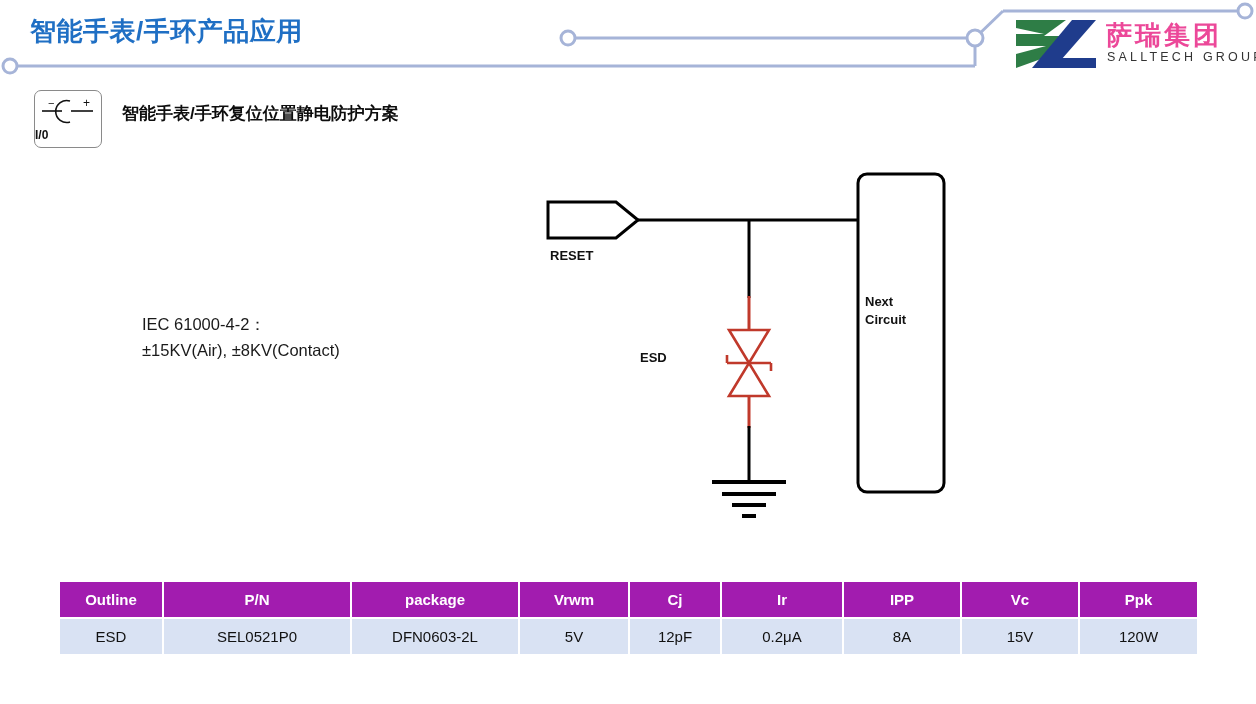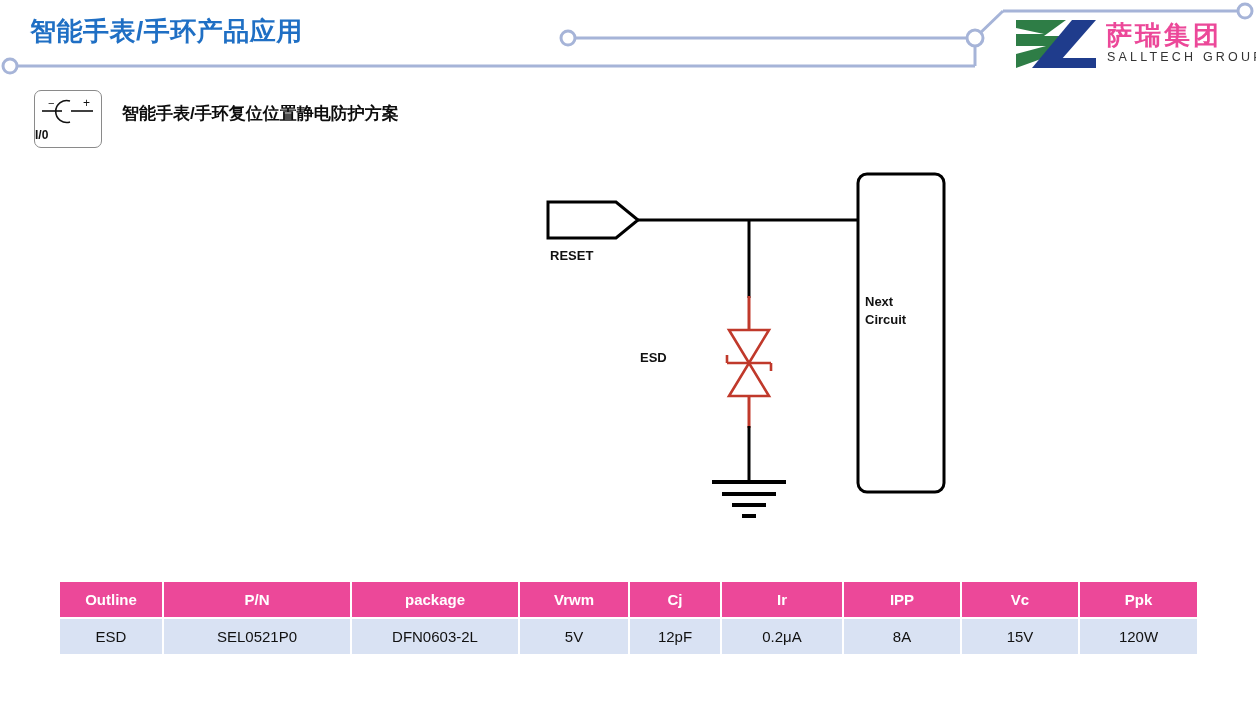--- a/index.html
+++ b/index.html
@@ -141,21 +141,21 @@
   #spec-table {
     position: absolute;
     left: 60px;
     top: 582px;
     width: 1137px;
     border-collapse: collapse;
     table-layout: fixed;
     font-size: 15px;
   }
   #spec-table th {
-    background: #ec4899;
+    background: #a21caf;
     color: #ffffff;
     font-weight: bold;
     font-size: 15px;
     height: 35px;
     border-right: 2px solid #ffffff;
     text-align: center;
     padding: 0;
   }
   #spec-table th:last-child { border-right: none; }
   #spec-table td {
@@ -213,20 +213,22 @@
     <line x1="33" y1="17" x2="55" y2="17" stroke="#111" stroke-width="1.6"></line>
     <text x="10" y="13" font-family="Liberation Sans, sans-serif" font-size="11" fill="#111">−</text>
     <text x="45" y="13" font-family="Liberation Sans, sans-serif" font-size="12" fill="#111">+</text>
   </svg>
   <div class="io-text">I/0</div>
 </div>
 
 <div id="subtitle">智能手表/手环复位位置静电防护方案</div>
 
 <div id="spec-note">
+  <div>IEC 61000-4-2：</div>
+  <div>±15KV(Air), ±8KV(Contact)</div>
 </div>
 
 <div id="circuit">
   <svg width="460" height="370" viewBox="0 0 460 370">
 
     <polygon points="28,42 96,42 118,60 96,78 28,78" fill="#ffffff" stroke="#000000" stroke-width="3" stroke-linejoin="miter"></polygon>
 
     <line x1="118" y1="60" x2="340" y2="60" stroke="#000000" stroke-width="3"></line>
 
     <line x1="229" y1="60" x2="229" y2="138" stroke="#000000" stroke-width="3"></line>

